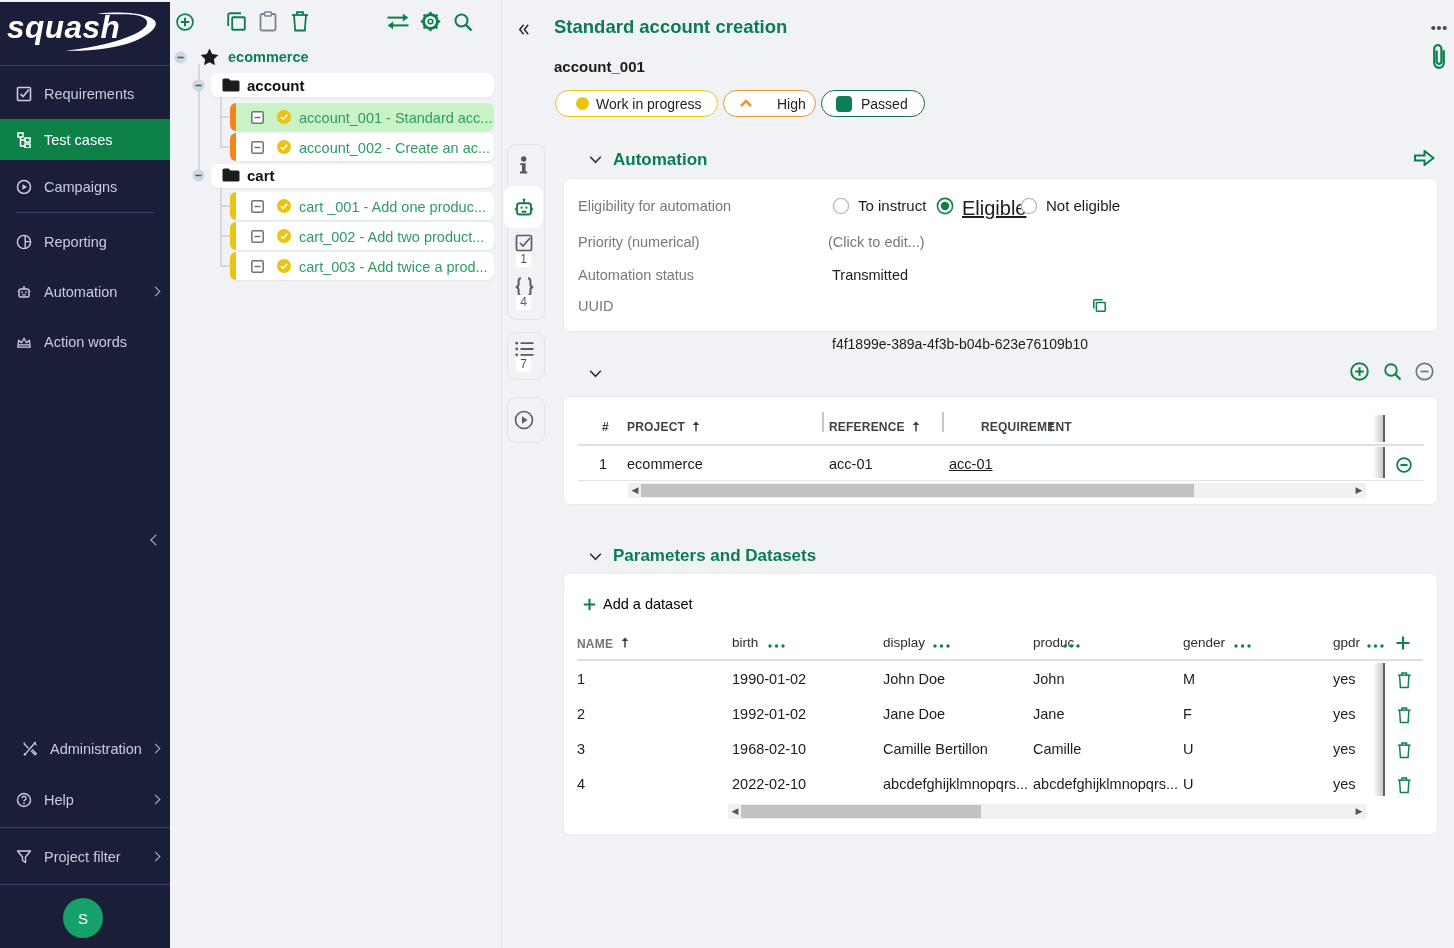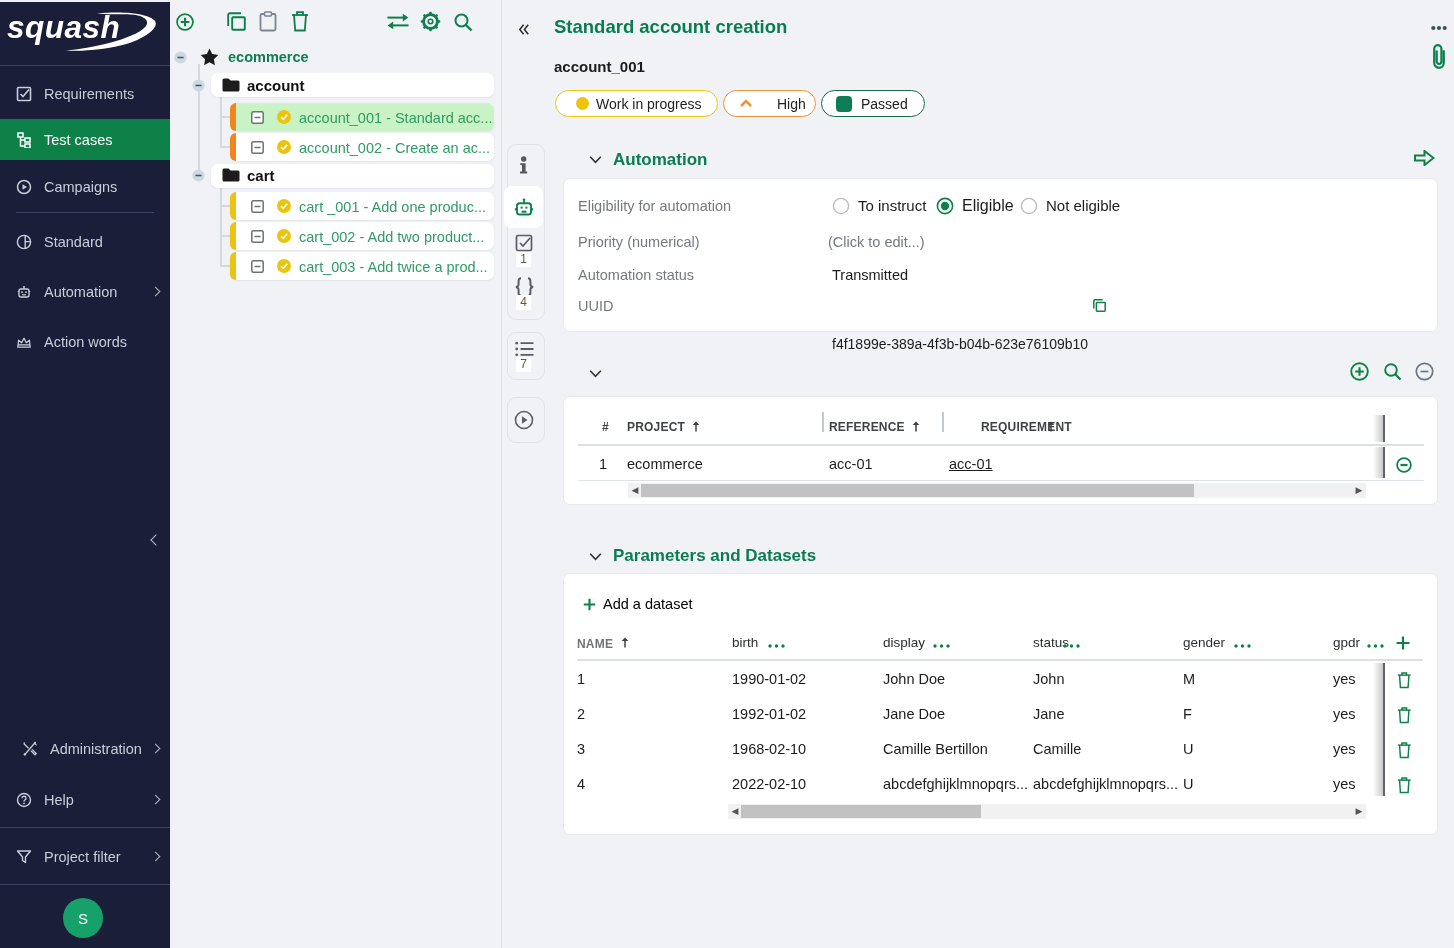--- a/index.html
+++ b/index.html
@@ -83,21 +83,21 @@
         <path d="M6.5 5.2 L11 8 L6.5 10.8 Z" fill="#c9ced9"></path>
       </svg>
     <span class="mi-label">Campaigns</span>
   </div>
   <div class="sb-divider" style="top:212px; left:16px; width:138px;"></div>
   <div class="menu-item" style="top:221px;">
     <svg class="mi-icon" viewBox="0 0 16 16">
         <circle cx="8" cy="8" r="6.6" fill="none" stroke="#c9ced9" stroke-width="1.4"></circle>
         <path d="M9.2 1.8 L9.2 14.2 M9.2 7.6 L14.4 7.6" fill="none" stroke="#c9ced9" stroke-width="1.4"></path>
       </svg>
-    <span class="mi-label">Standard</span>
+    <span class="mi-label">Reporting</span>
   </div>
   <div class="menu-item" style="top:271px;">
     <svg class="mi-icon" viewBox="0 0 16 16">
         <rect x="3" y="5" width="10" height="8" rx="2" fill="none" stroke="#c9ced9" stroke-width="1.4"></rect>
         <circle cx="8" cy="3" r="1" fill="#c9ced9"></circle>
         <path d="M8 3.6 L8 5" stroke="#c9ced9" stroke-width="1.2"></path>
         <circle cx="6" cy="8.2" r="0.9" fill="#c9ced9"></circle>
         <circle cx="10" cy="8.2" r="0.9" fill="#c9ced9"></circle>
         <path d="M6 10.8 L10 10.8" stroke="#c9ced9" stroke-width="1.2"></path>
         <path d="M3 7.5 L1.8 7.5 M13 7.5 L14.2 7.5" stroke="#c9ced9" stroke-width="1.2"></path>
@@ -380,21 +380,21 @@
 
   <div class="flabel" style="top:198px;">Eligibility for automation</div>
   <svg class="abs" style="left:286px; top:197px;" width="18" height="18" viewBox="0 0 18 18">
       <circle cx="9" cy="9" r="7.6" fill="#fff" stroke="#b8bcc2" stroke-width="1.4"></circle>
     </svg>
   <div class="abs" style="left:312px; top:197px; font-size:15px; color:#1c1c1c;">To instruct</div>
   <svg class="abs" style="left:390px; top:197px;" width="18" height="18" viewBox="0 0 18 18">
       <circle cx="9" cy="9" r="7.6" fill="#fff" stroke="#0e8148" stroke-width="1.6"></circle>
       <circle cx="9" cy="9" r="4.2" fill="#0e8148"></circle>
     </svg>
-  <div class="abs" style="left:416px; top:197px; font-size:16px; color:#1c1c1c;">Eligible</div>
+  <div class="abs" style="left:416px; top:197px; font-size:20px; color:#1c1c1c;text-decoration:underline;">Eligible</div>
   <svg class="abs" style="left:474px; top:197px;" width="18" height="18" viewBox="0 0 18 18">
       <circle cx="9" cy="9" r="7.6" fill="#fff" stroke="#b8bcc2" stroke-width="1.4"></circle>
     </svg>
   <div class="abs" style="left:500px; top:197px; font-size:15px; color:#1c1c1c;">Not eligible</div>
 
   <div class="flabel" style="top:234px;">Priority (numerical)</div>
   <div class="abs" style="left:282px; top:234px; font-size:14.5px; color:#75797f;">(Click to edit...)</div>
 
   <div class="flabel" style="top:267px;">Automation status</div>
   <div class="fvalue" style="top:267px;">Transmitted</div>
@@ -482,21 +482,21 @@
       <circle cx="2" cy="2" r="1.7" fill="#0e8148"></circle>
       <circle cx="8.5" cy="2" r="1.7" fill="#0e8148"></circle>
       <circle cx="15" cy="2" r="1.7" fill="#0e8148"></circle>
     </svg>
   <div class="abs th-lower" style="left:337px; top:635px;">display</div>
   <svg class="hdots" style="left:387px; top:644px;" width="17" height="4" viewBox="0 0 17 4">
       <circle cx="2" cy="2" r="1.7" fill="#0e8148"></circle>
       <circle cx="8.5" cy="2" r="1.7" fill="#0e8148"></circle>
       <circle cx="15" cy="2" r="1.7" fill="#0e8148"></circle>
     </svg>
-  <div class="abs th-lower" style="left:487px; top:635px;">status</div>
+  <div class="abs th-lower" style="left:487px; top:635px;">produc</div>
   <svg class="hdots" style="left:517px; top:644px;" width="17" height="4" viewBox="0 0 17 4">
       <circle cx="2" cy="2" r="1.7" fill="#0e8148"></circle>
       <circle cx="8.5" cy="2" r="1.7" fill="#0e8148"></circle>
       <circle cx="15" cy="2" r="1.7" fill="#0e8148"></circle>
     </svg>
   <div class="abs th-lower" style="left:637px; top:635px;">gender</div>
   <svg class="hdots" style="left:688px; top:644px;" width="17" height="4" viewBox="0 0 17 4">
       <circle cx="2" cy="2" r="1.7" fill="#0e8148"></circle>
       <circle cx="8.5" cy="2" r="1.7" fill="#0e8148"></circle>
       <circle cx="15" cy="2" r="1.7" fill="#0e8148"></circle>

